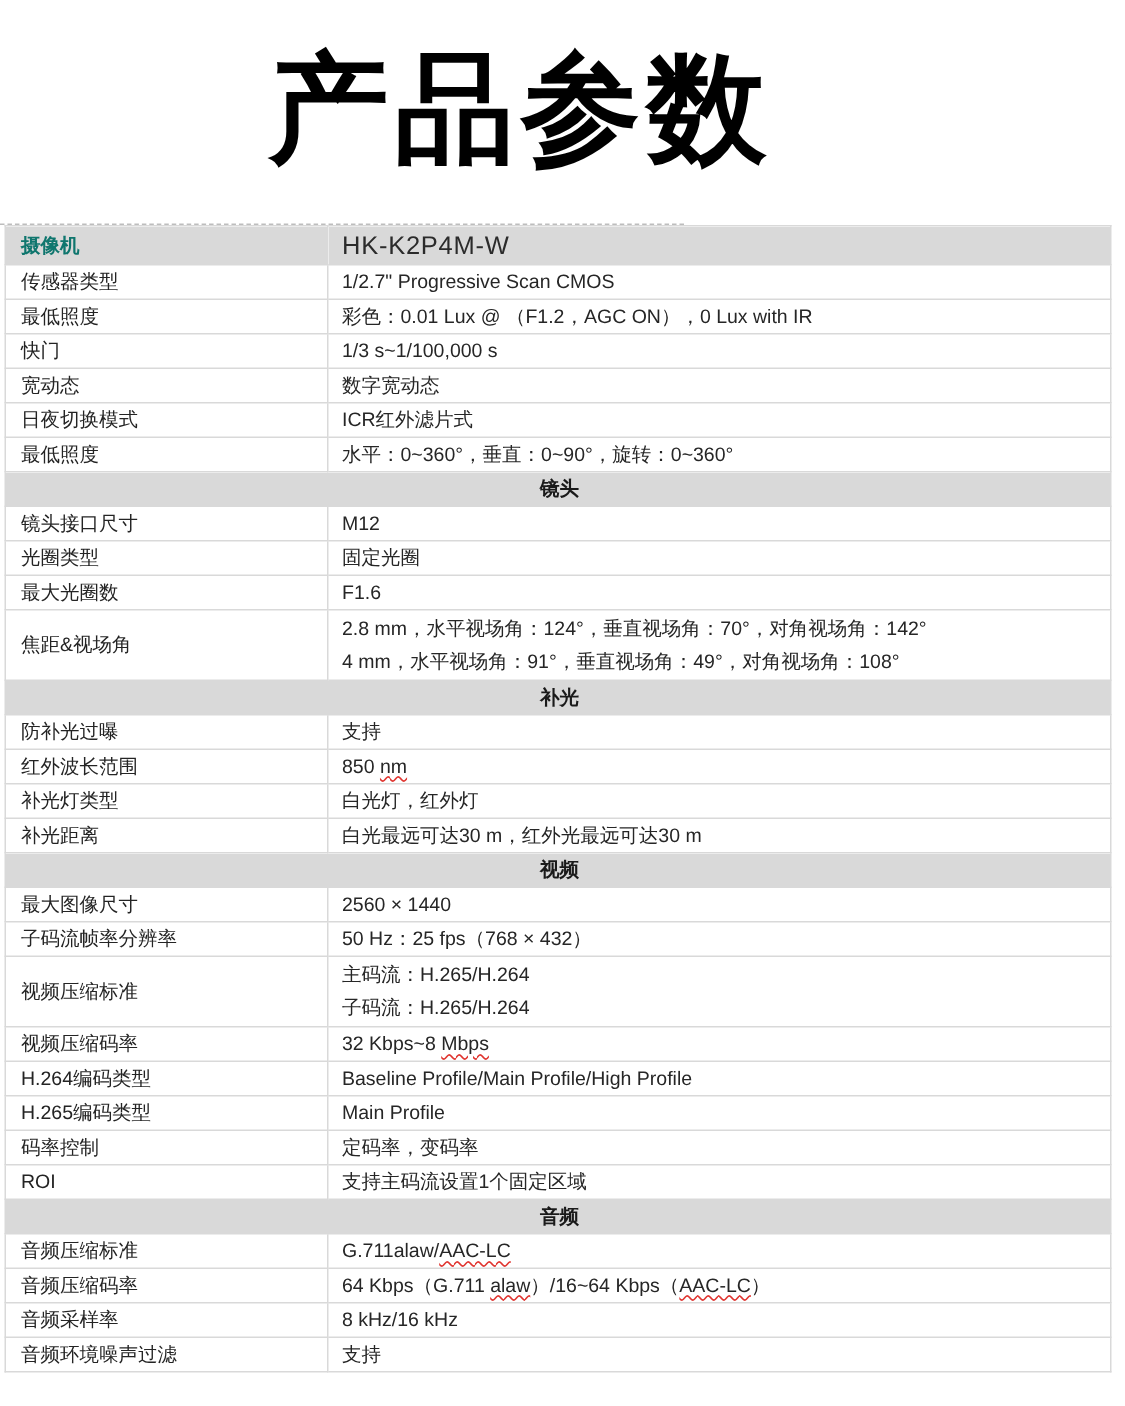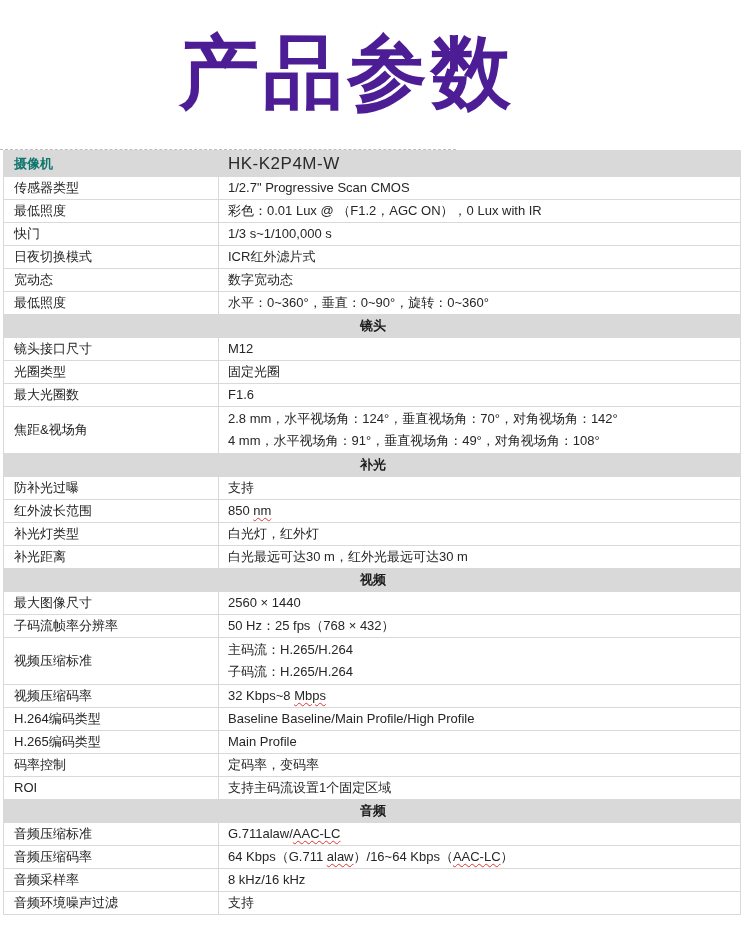--- a/index.html
+++ b/index.html
@@ -12,21 +12,21 @@
   html,body{margin:0;padding:0;}
   body{
     width:750px;height:937px;overflow:hidden;background:#ffffff;
     font-family:"Liberation Sans","DejaVu Sans",sans-serif;
     color:var(--text);position:relative;
   }
   .title-wrap{
     height:150px;display:flex;align-items:center;justify-content:center;
   }
   .page-title{
-    margin:16px;font-size:80px;font-weight:900;letter-spacing:4px;color:#4c1d95;
+    margin:16px;font-size:80px;font-weight:900;letter-spacing:4px;color:#000000;
     transform:translate(-28px,-2px);line-height:1;white-space:nowrap;
   }
   .top-artifact{
     position:absolute;left:0;top:149px;width:456px;height:0;
     border-top:1px dashed #bdbdbd;z-index:2;
   }
   table.spec-table{
     margin-left:3px;width:738px;border-collapse:collapse;table-layout:fixed;
   }
   .spec-table td{
@@ -87,29 +87,29 @@
           <div class="value-line"><span>彩色：0.01 Lux @ （F1.2，AGC ON），0 Lux with IR</span></div>
         </td>
       </tr>
       <tr class="spec-row">
         <td class="spec-label">快门</td>
         <td class="spec-value">
           <div class="value-line"><span>1/3 s~1/100,000 s</span></div>
         </td>
       </tr>
       <tr class="spec-row">
+        <td class="spec-label">宽动态</td>
+        <td class="spec-value">
+          <div class="value-line"><span>数字宽动态</span></div>
+        </td>
+      </tr>
+      <tr class="spec-row">
         <td class="spec-label">日夜切换模式</td>
         <td class="spec-value">
           <div class="value-line"><span>ICR红外滤片式</span></div>
-        </td>
-      </tr>
-      <tr class="spec-row">
-        <td class="spec-label">宽动态</td>
-        <td class="spec-value">
-          <div class="value-line"><span>数字宽动态</span></div>
         </td>
       </tr>
       <tr class="spec-row">
         <td class="spec-label">最低照度</td>
         <td class="spec-value">
           <div class="value-line"><span>水平：0~360°，垂直：0~90°，旋转：0~360°</span></div>
         </td>
       </tr>
       <tr class="section-row">
         <td colspan="2">镜头</td>
@@ -190,21 +190,21 @@
       </tr>
       <tr class="spec-row">
         <td class="spec-label">视频压缩码率</td>
         <td class="spec-value">
           <div class="value-line"><span>32 Kbps~8 </span><span class="sq">Mbps</span></div>
         </td>
       </tr>
       <tr class="spec-row">
         <td class="spec-label">H.264编码类型</td>
         <td class="spec-value">
-          <div class="value-line"><span>Baseline Baseline/Main Profile/High Profile</span></div>
+          <div class="value-line"><span>Baseline Profile/Main Profile/High Profile</span></div>
         </td>
       </tr>
       <tr class="spec-row">
         <td class="spec-label">H.265编码类型</td>
         <td class="spec-value">
           <div class="value-line"><span>Main Profile</span></div>
         </td>
       </tr>
       <tr class="spec-row">
         <td class="spec-label">码率控制</td>

